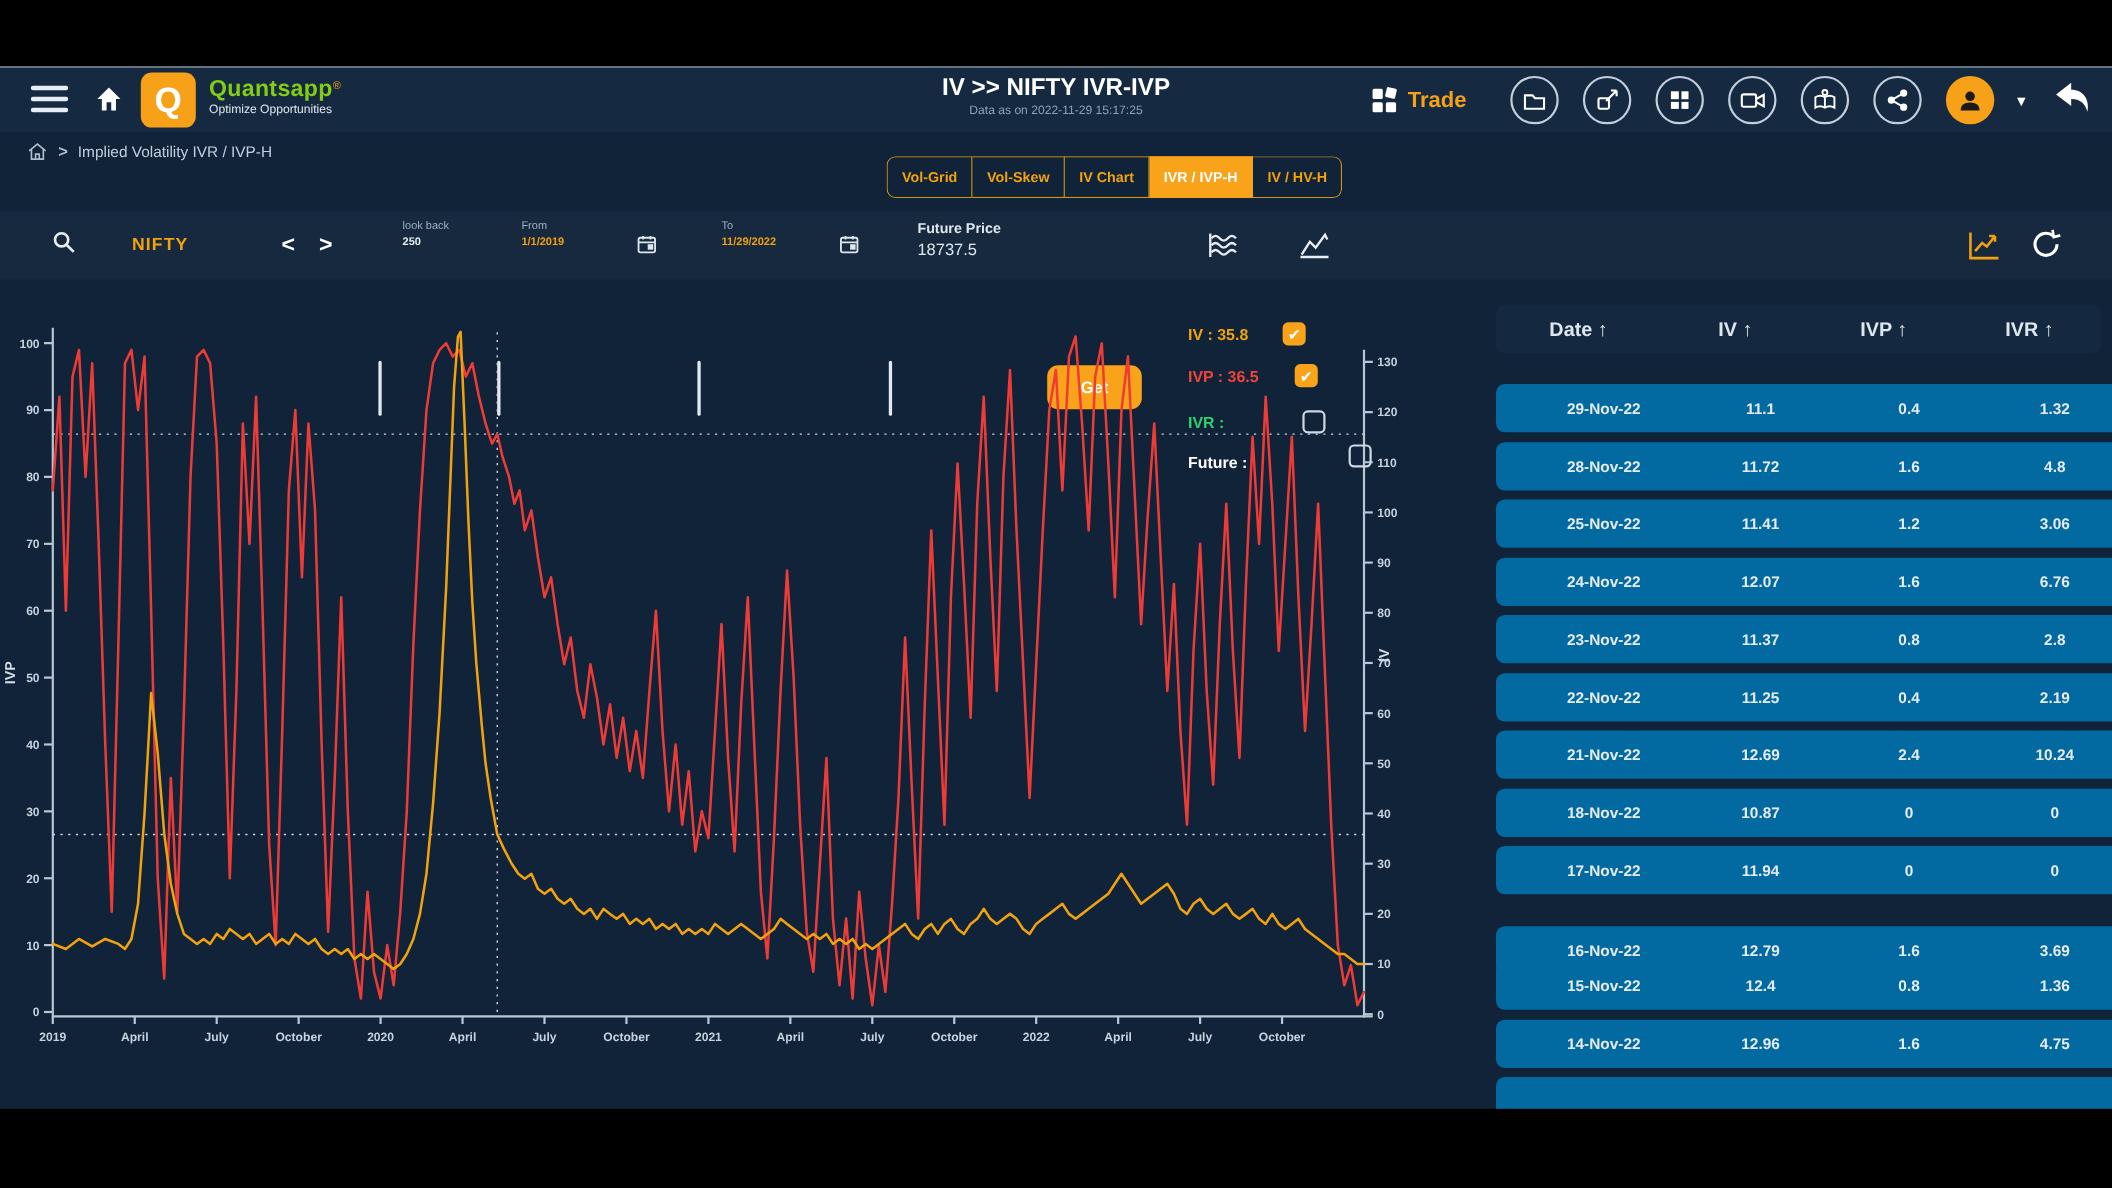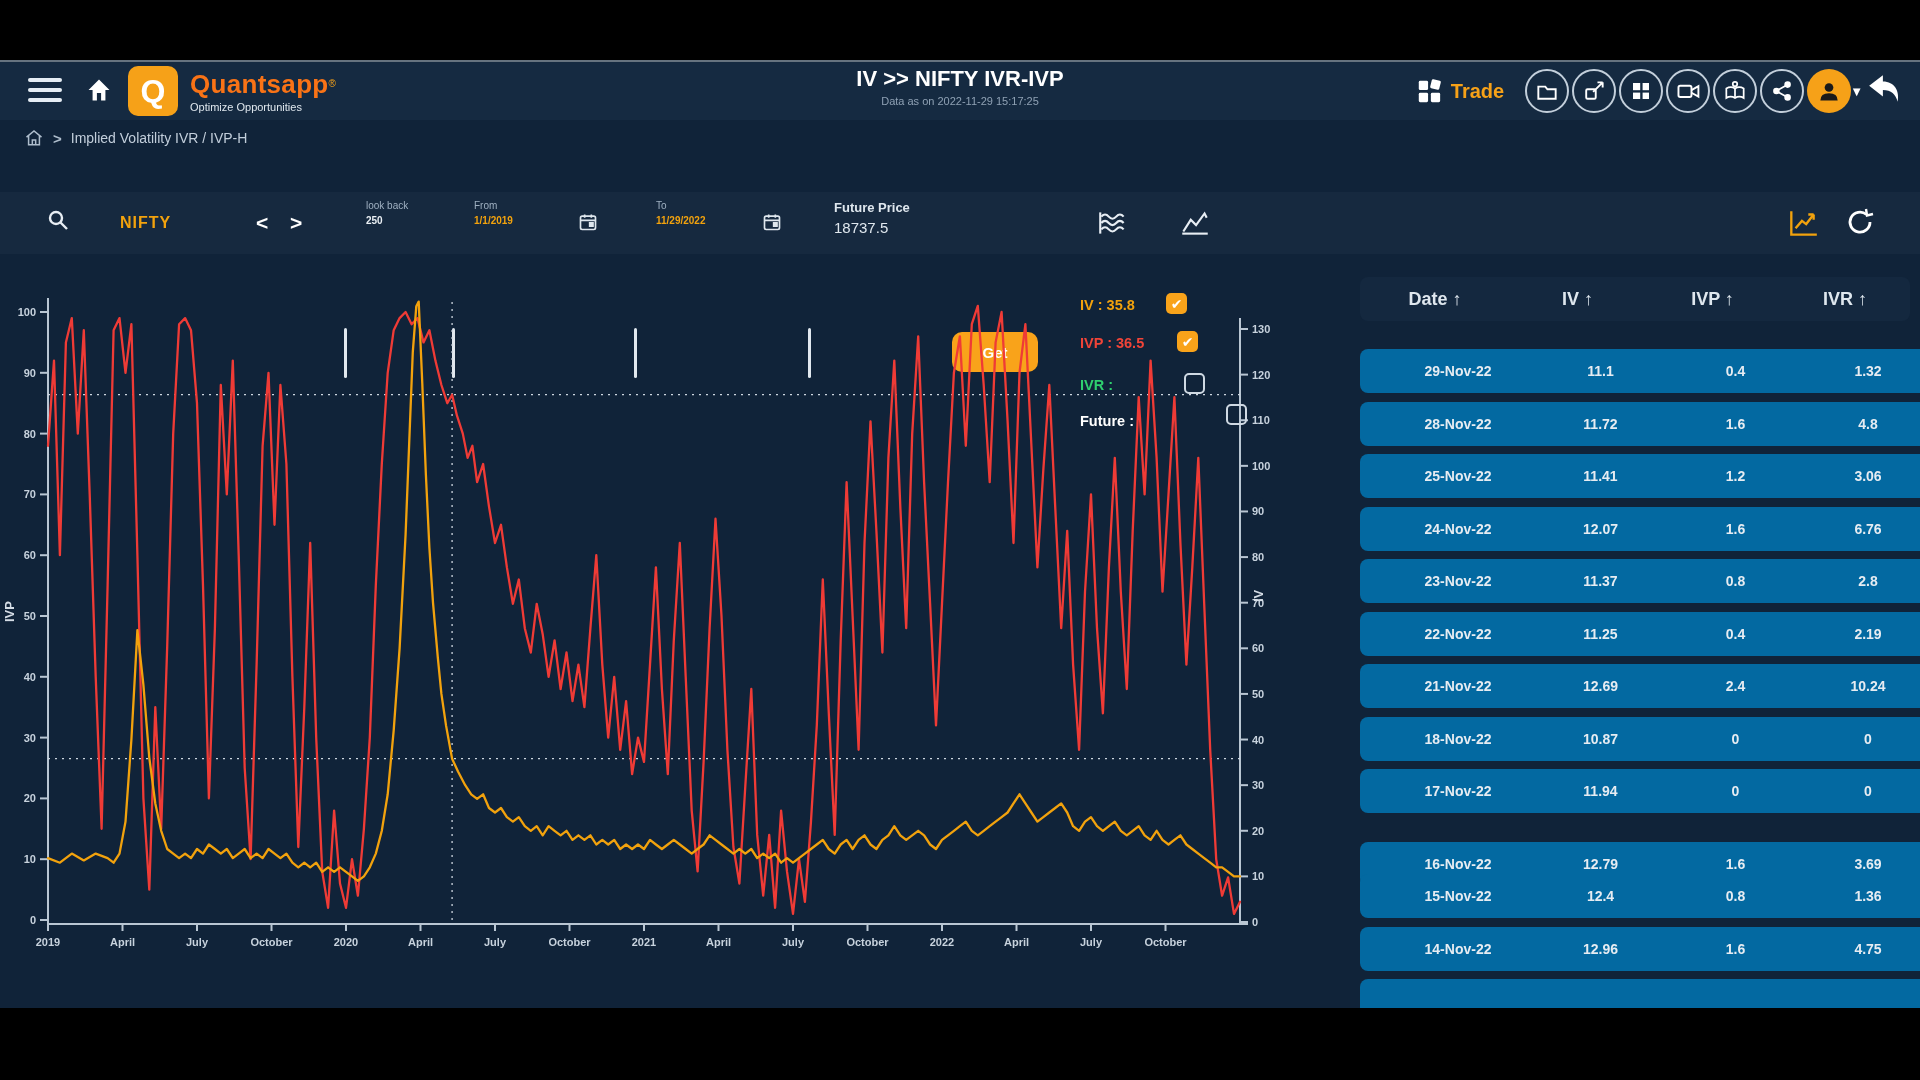--- a/index.html
+++ b/index.html
@@ -11,27 +11,27 @@
 
   
   .header { position:absolute; left:0; top:0; width:1920px; height:58px; background:#152a41; }
   .hamburger { position:absolute; left:28px; top:16px; width:34px; height:26px; cursor:pointer; }
   .hamburger span { display:block; width:34px; height:4px; background:#e6edf4; border-radius:2px; margin-bottom:6px; }
   .home-btn { position:absolute; left:84px; top:14px; }
   .logo-sq { position:absolute; left:128px; top:4px; width:50px; height:50px; background:#f6a118;
              border-radius:10px; color:#fff; font-weight:bold; font-size:32px; display:flex;
              align-items:center; justify-content:center; }
   .brand { position:absolute; left:190px; top:7px; }
-  .brand-name { color:#f97316; font-weight:bold; font-size:26px; letter-spacing:.3px;margin-top:16px; }
+  .brand-name { color:#84cc16; font-weight:bold; font-size:21px; letter-spacing:.3px;margin-top:16px; }
   .brand-reg { color:#f6a118; font-size:10px; vertical-align:super; }
   .brand-tag { color:#dfe7ee; font-size:11px; margin-top:1px; }
   .title-wrap { position:absolute; left:50%; top:4px; transform:translateX(-50%); text-align:center; width:600px; }
   .page-title { color:#fff; font-weight:bold; font-size:22px; }
   .page-subtitle { color:#8fa1b4; font-size:11px; margin-top:3px; }
-  .hdr-right { position:absolute; right:16px; top:6px; height:46px; display:flex; align-items:center; gap:3px; }
+  .hdr-right { position:absolute; right:16px; top:6px; height:46px; display:flex; align-items:center; gap:22px; }
   .trade-wrap { display:flex; align-items:center; gap:9px; margin-right:18px; }
   .trade-label { color:#f6a118; font-weight:bold; font-size:20px; }
   .circle-btn { width:44px; height:44px; border:2px solid #c3cfdb; border-radius:50%;
                 display:flex; align-items:center; justify-content:center; cursor:pointer; flex:0 0 auto; }
   .avatar-btn { width:44px; height:44px; border-radius:50%; background:#f6a118; display:flex;
                 align-items:center; justify-content:center; cursor:pointer; }
   .caret { color:#fff; font-size:13px; margin-left:-4px; cursor:pointer; }
 
   
   .breadcrumb { position:absolute; left:24px; top:66px; display:flex; align-items:center; gap:9px; }
@@ -182,20 +182,27 @@
 
   <div class="breadcrumb">
     <svg width="20" height="20" viewBox="0 0 24 24" fill="none" stroke="#aebdcc" stroke-width="1.8">
       <path d="M3 11 L12 3.5 L21 11 M5.5 9.5 V20 H18.5 V9.5"></path>
           <path d="M10 20 V14.5 H14 V20"></path>
     </svg>
     <span class="crumb-sep">&gt;</span>
     <span class="crumb-text">Implied Volatility IVR / IVP-H</span>
   </div>
 
+  <div class="tabs" id="tabs">
+        <div class="tab">Vol-Grid</div>
+        <div class="tab">Vol-Skew</div>
+        <div class="tab">IV Chart</div>
+        <div class="tab active">IVR / IVP-H</div>
+        <div class="tab">IV / HV-H</div>
+      </div>
 
   <div class="toolbar">
     <div class="tb-abs" style="left:46px; top:16px;">
       <svg width="24" height="24" viewBox="0 0 24 24" fill="none" stroke="#e8eef4" stroke-width="2.4">
         <circle cx="10" cy="10" r="6"></circle>
             <path d="M14.5 14.5 L21 21"></path>
       </svg>
     </div>
     <div class="tb-abs symbol" style="left:120px; top:22px;">NIFTY</div>
     <div class="tb-abs chev" style="left:256px; top:20px;">&lt;</div>

